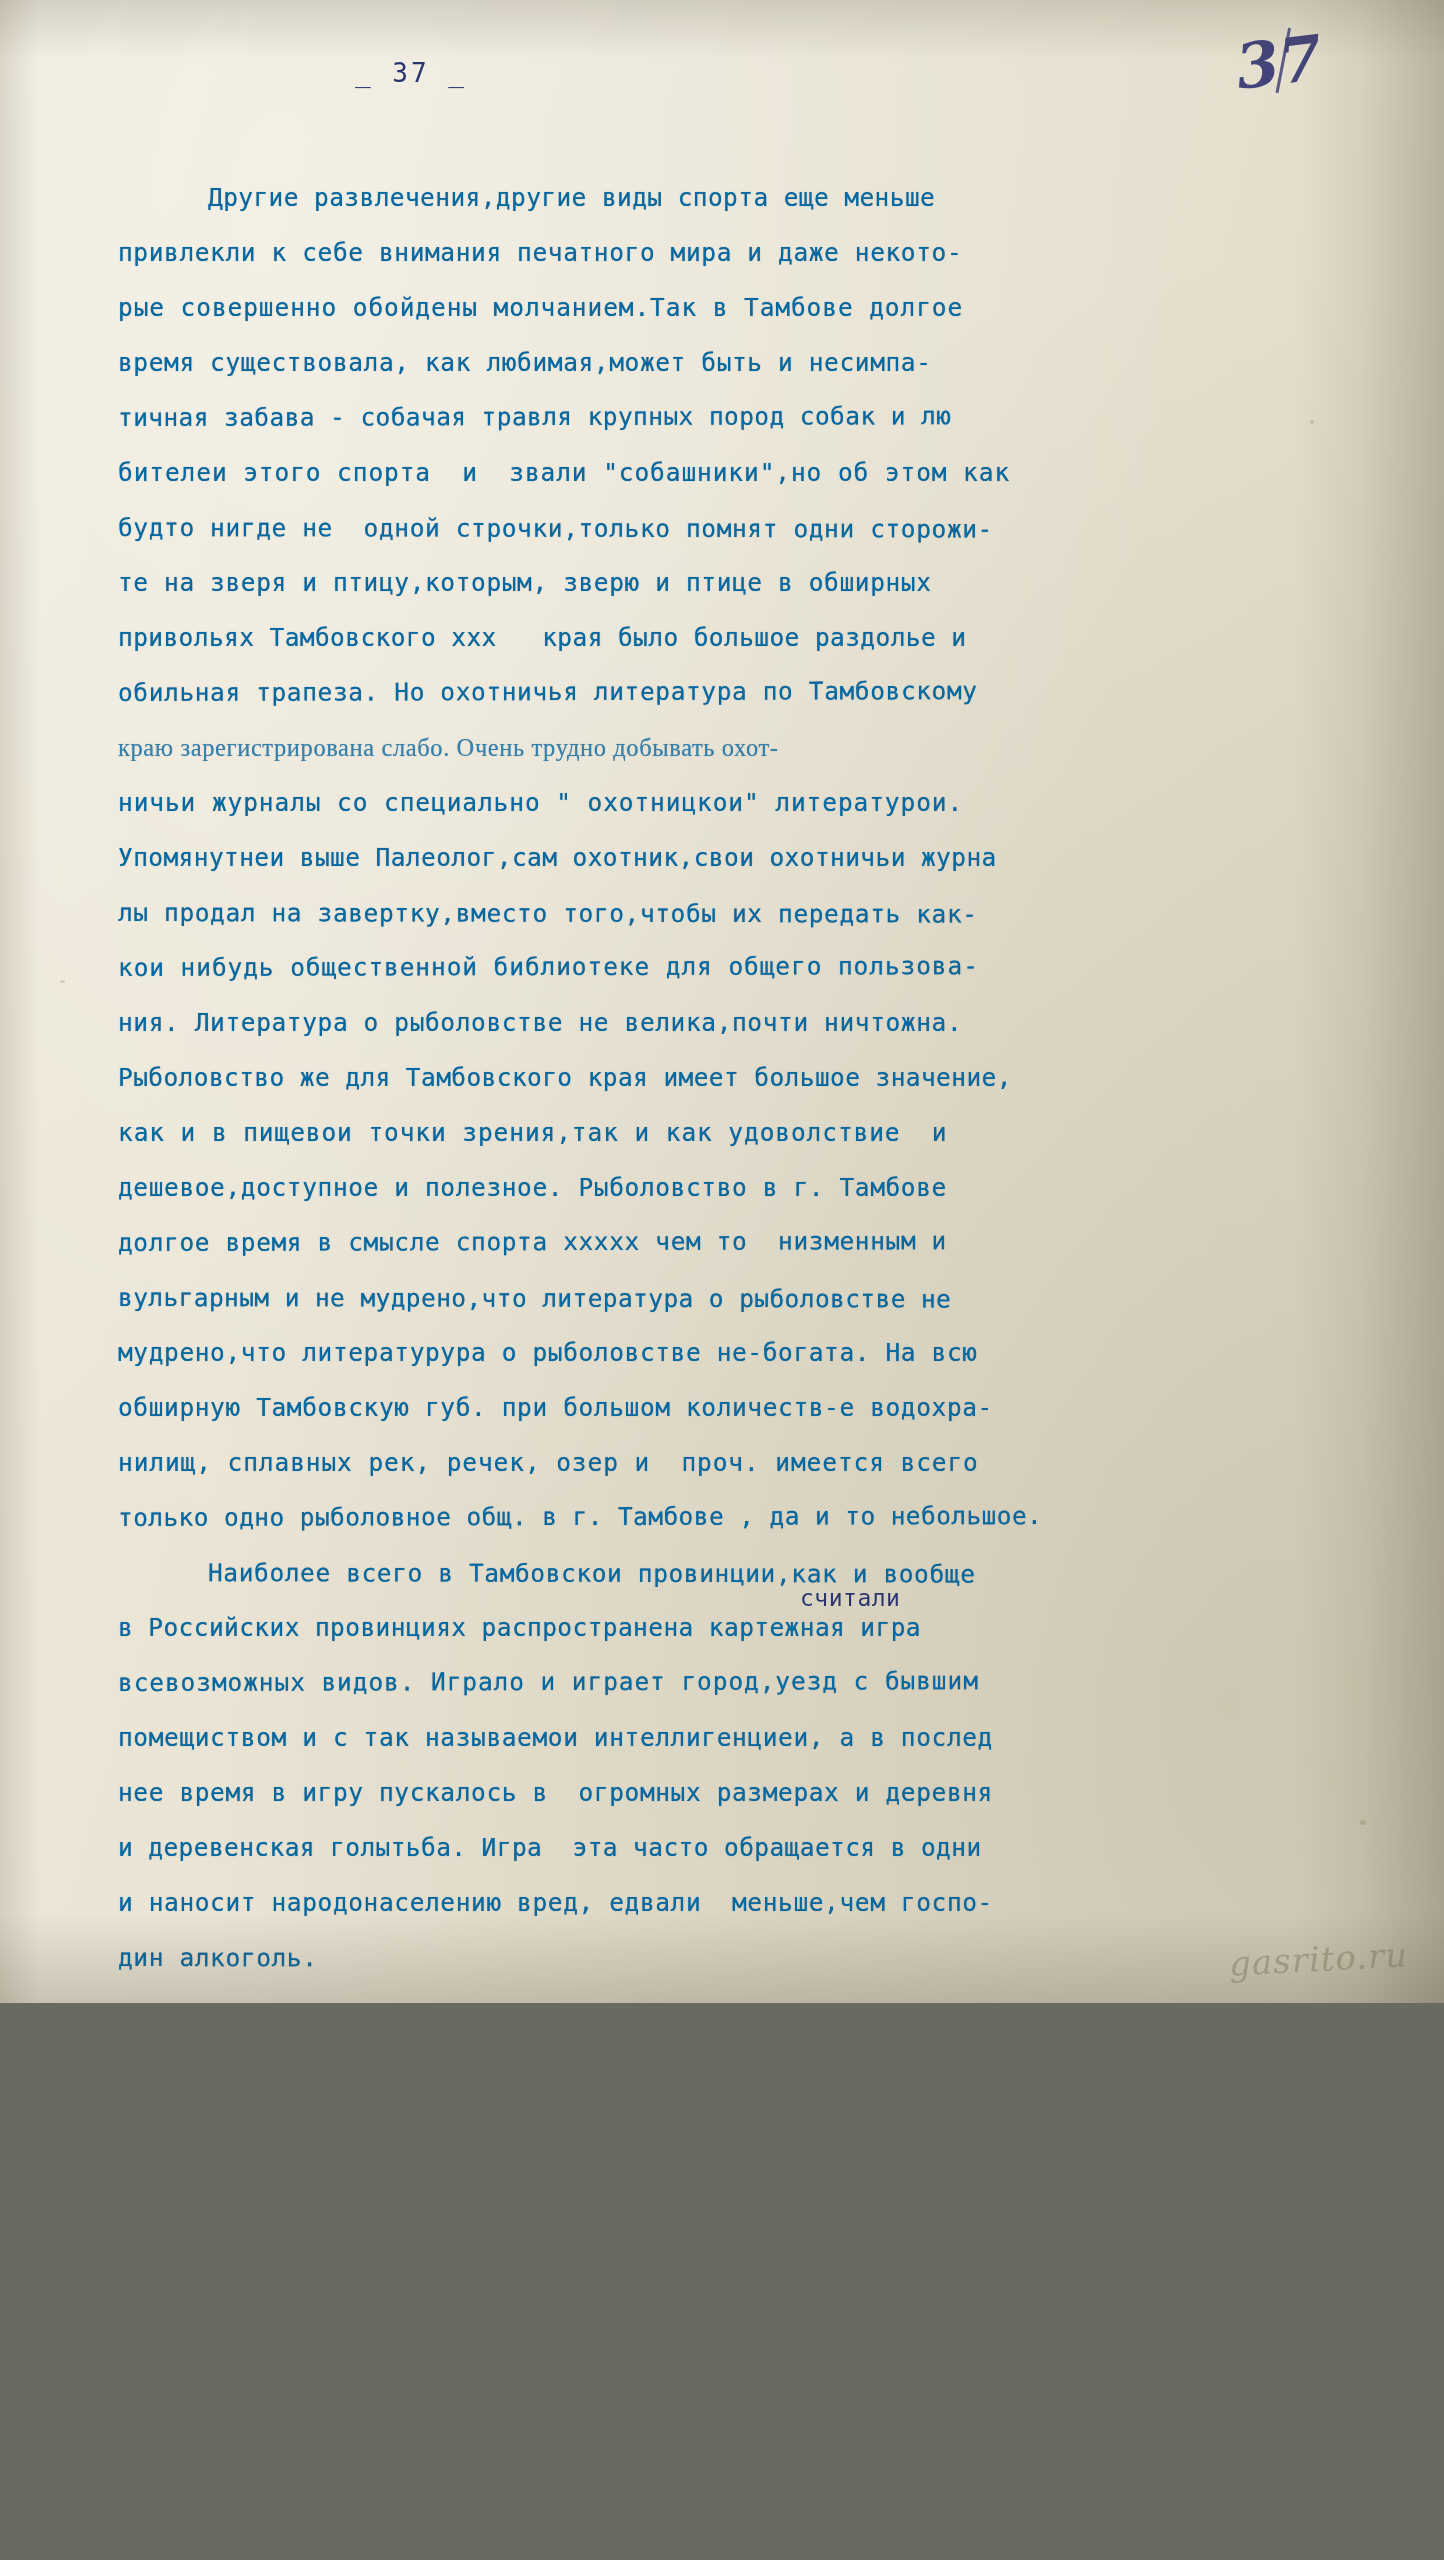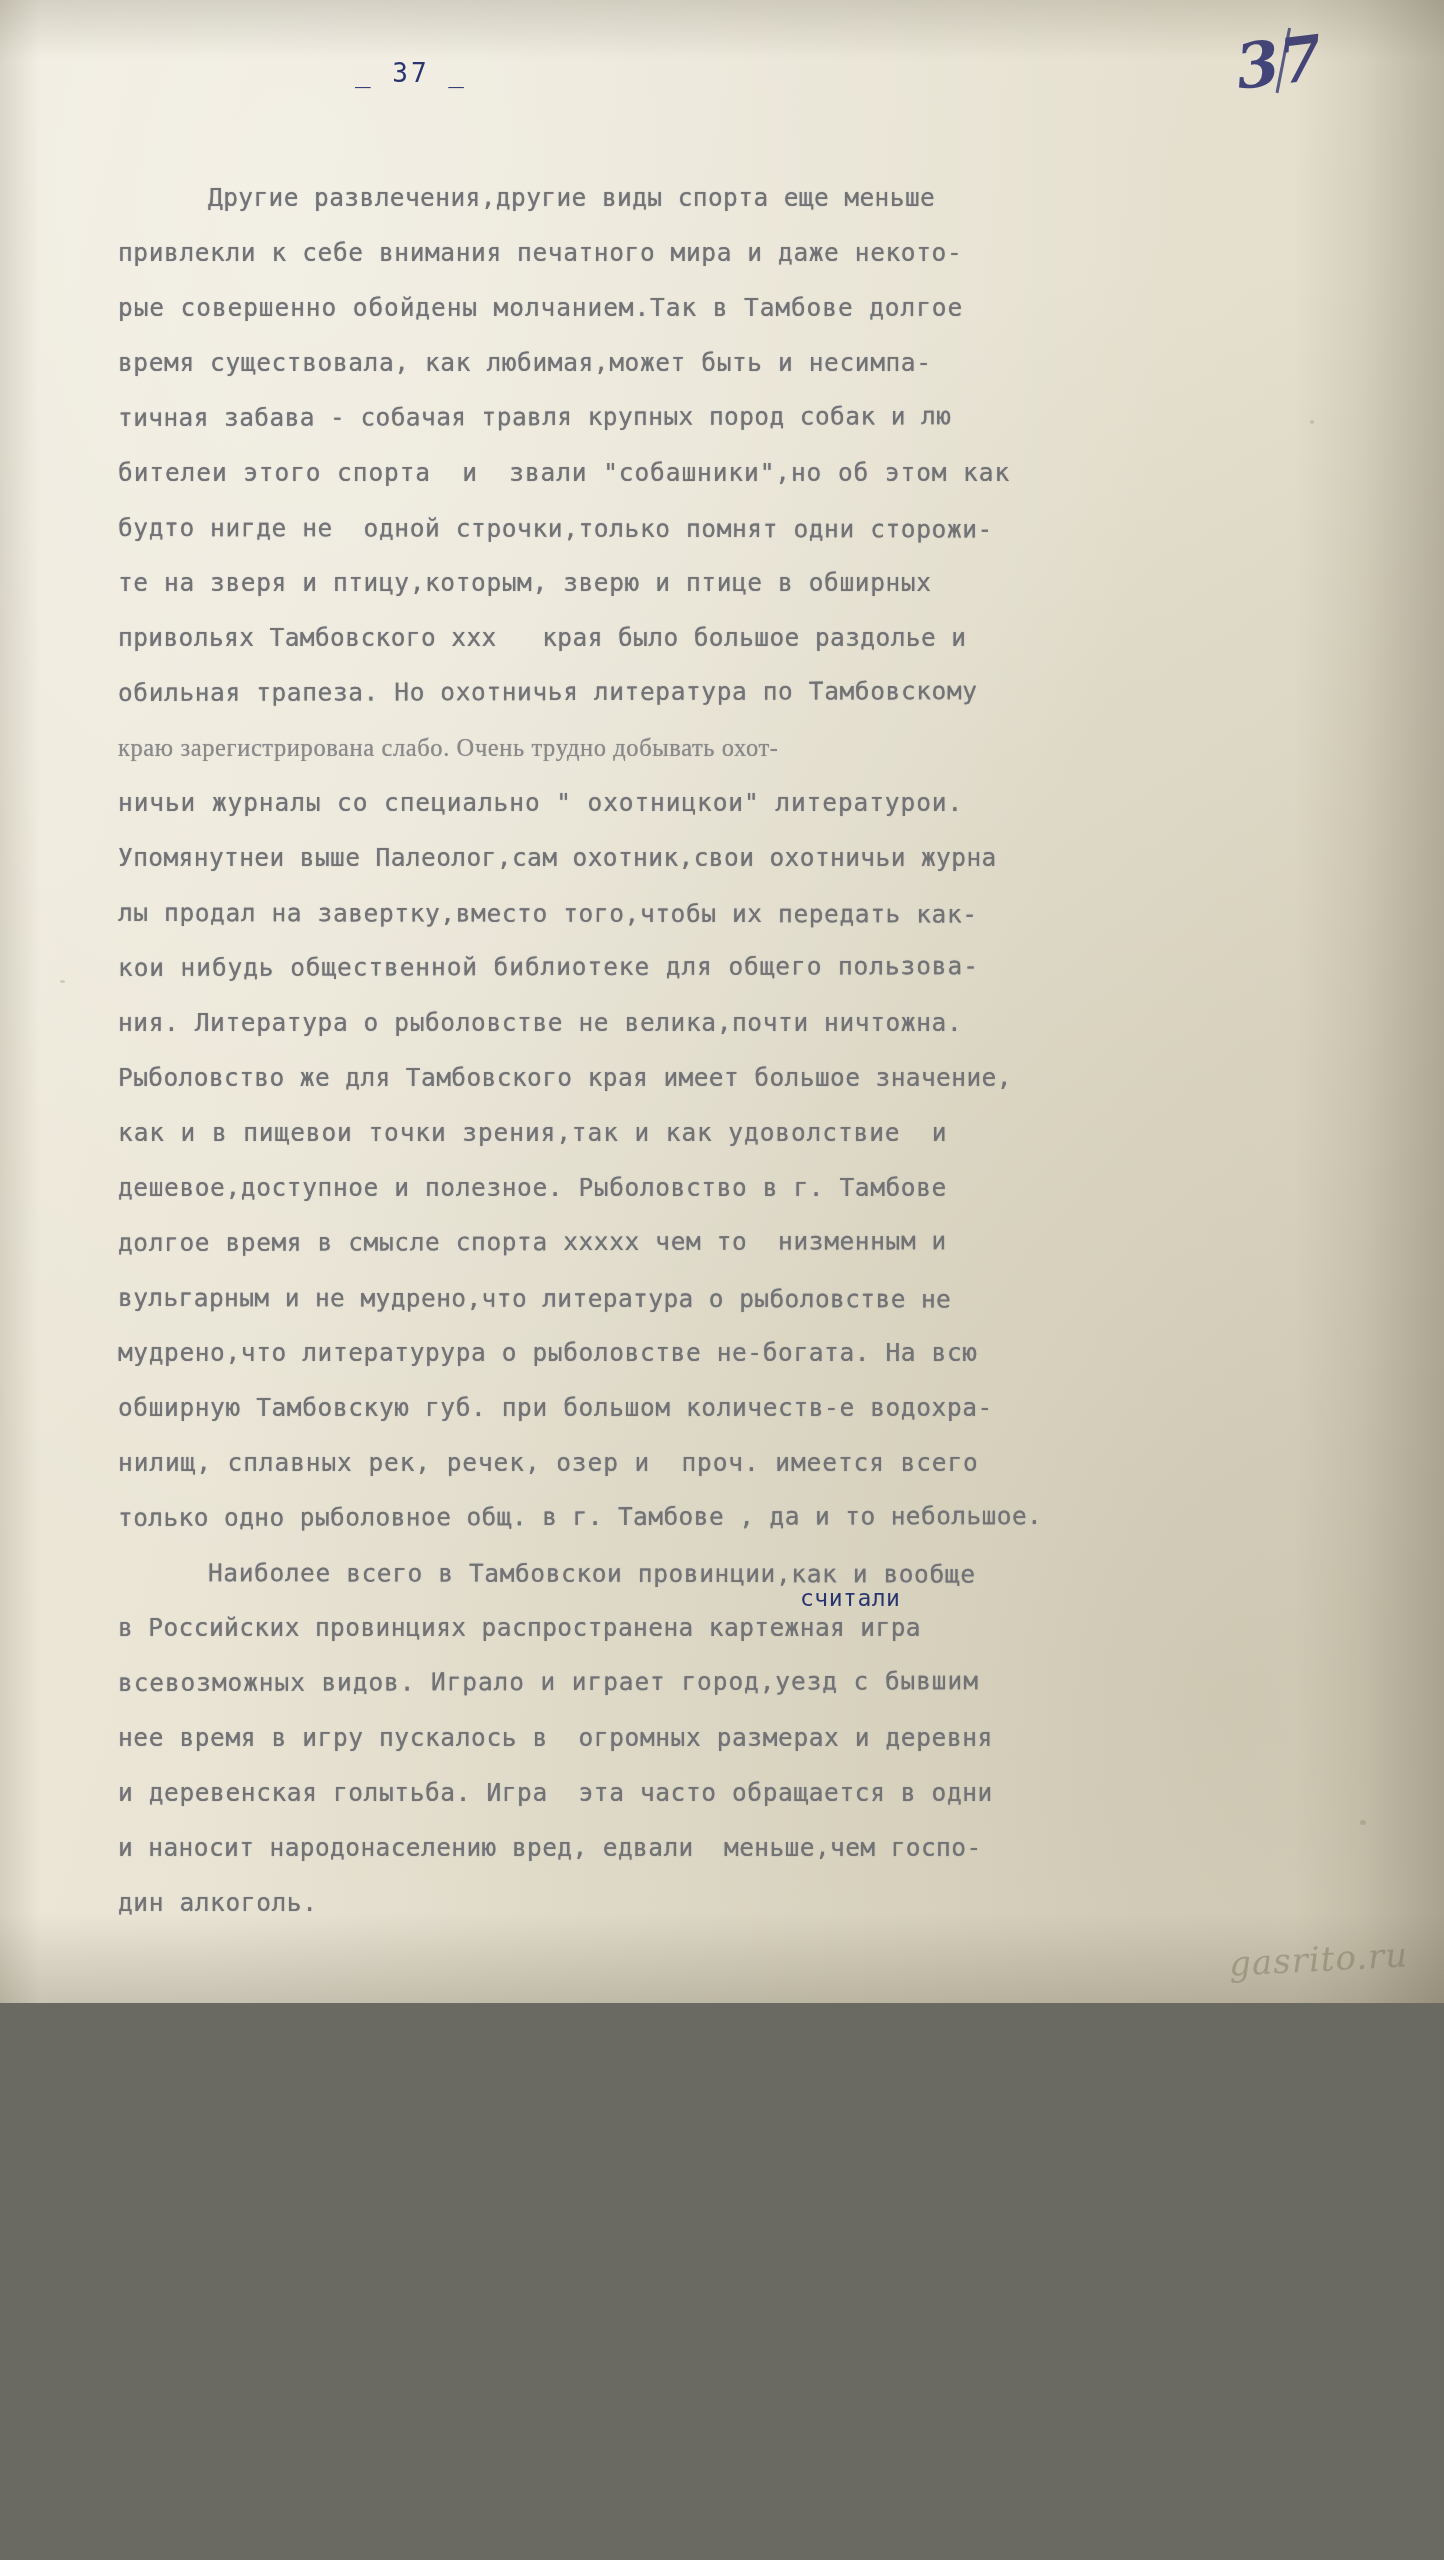--- a/index.html
+++ b/index.html
@@ -54,21 +54,21 @@
     background: linear-gradient(to left, rgba(90,82,60,0) 0%, rgba(90,82,60,0.16) 100%);
     pointer-events: none;
   }
 
   
   .typescript {
     position: absolute;
     top: 170px;
     left: 118px;
     width: 1230px;
-    color: #737373;
+    color: #0369a1;
     font-size: 24.5px;
     letter-spacing: 0.6px;
     line-height: 55px;
     text-shadow: 0 0 1px rgba(42,53,112,0.55);
   }
   .typescript .ln {
     display: block;
     white-space: pre;
     transform-origin: left center;
   }
@@ -192,20 +192,21 @@
     <span class="ln">обширную Тамбовскую губ. при большом количеств-е водохра-</span>
     <span class="ln">нилищ, сплавных рек, речек, озер и  проч. имеется всего</span>
     <span class="ln">только одно рыболовное общ. в г. Тамбове , да и то небольшое.</span>
 
     <span class="gap"></span>
     <span class="gap"></span>
 
     <span class="ln indent">Наиболее всего в Тамбовскои провинции,как и вообще</span>
     <span class="ln">в Российских провинциях распространена картежная игра</span>
     <span class="ln">всевозможных видов. Играло и играет город,уезд с бывшим</span>
+    <span class="ln">помещиством и с так называемои интеллигенциеи, а в послед</span>
     <span class="ln">нее время в игру пускалось в  огромных размерах и деревня</span>
     <span class="ln">и деревенская голытьба. Игра  эта часто обращается в одни</span>
     <span class="ln">и наносит народонаселению вред, едвали  меньше,чем госпо-</span>
     <span class="ln">дин алкоголь.</span>
   </div>
 
   <div class="superscript ins-schitali">считали</div>
 
   <div class="speck" style="top:420px;left:1310px;width:4px;height:4px;"></div>
   <div class="speck" style="top:980px;left:60px;width:5px;height:3px;"></div>

